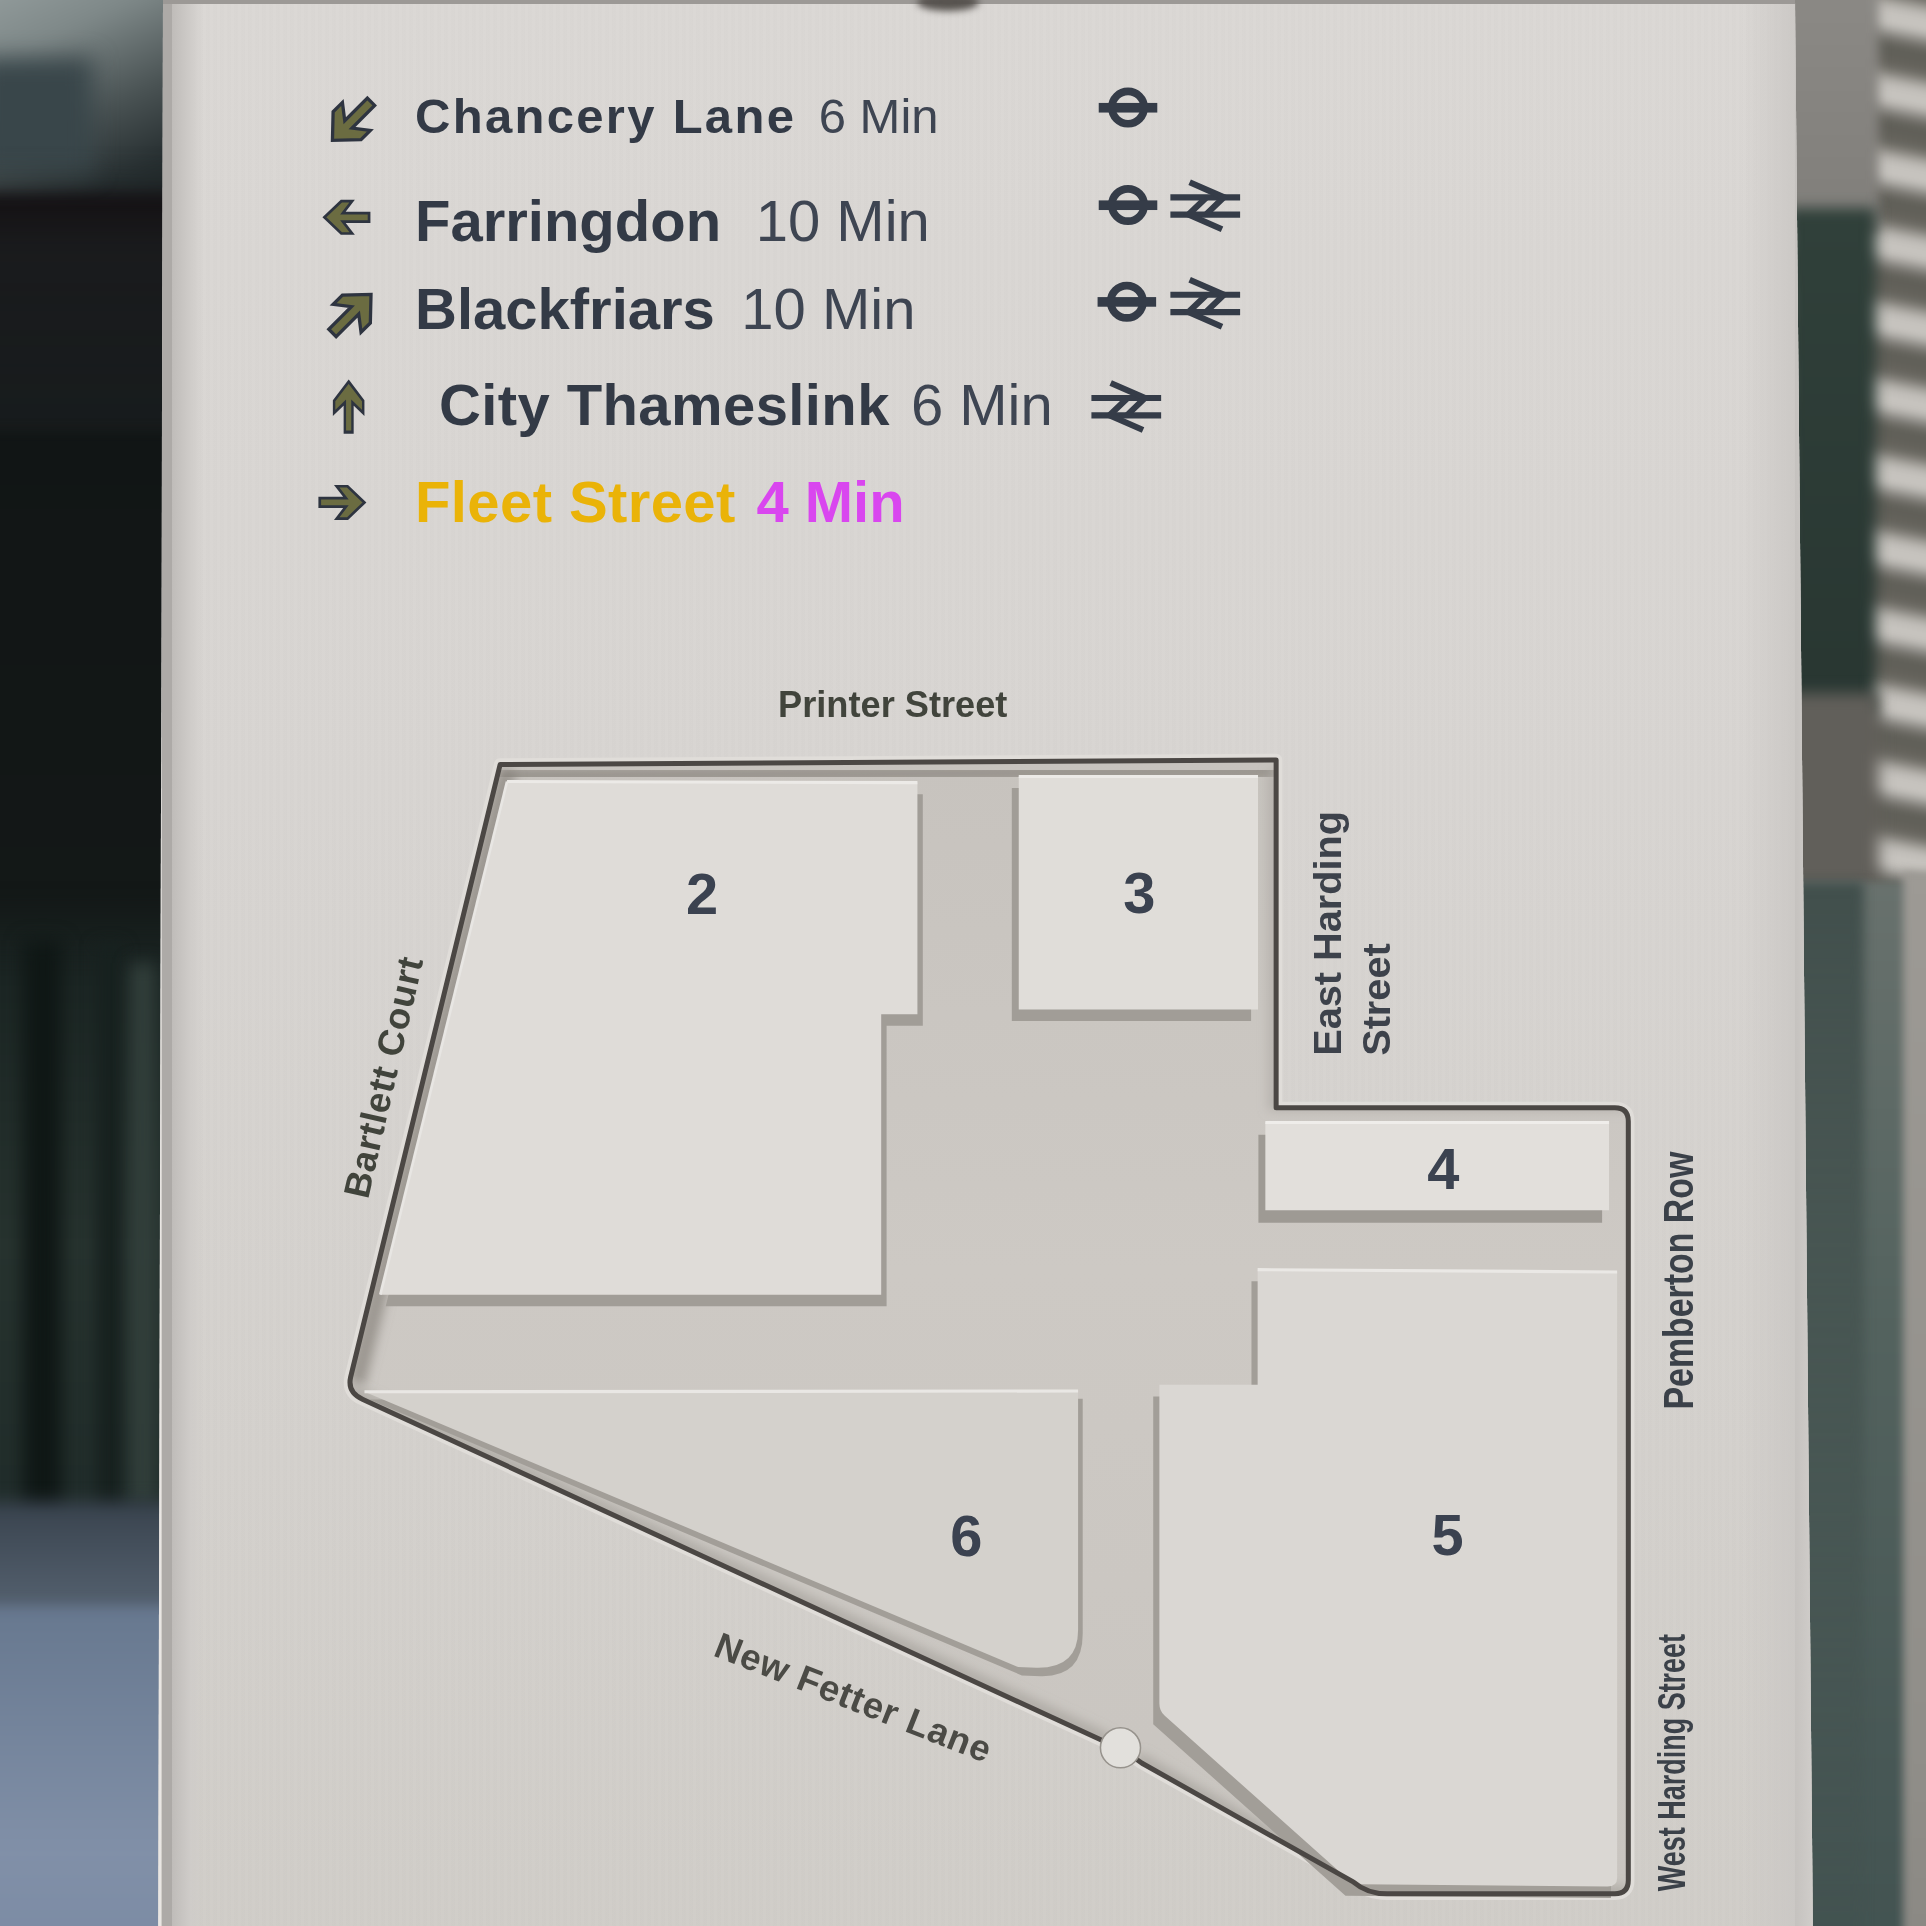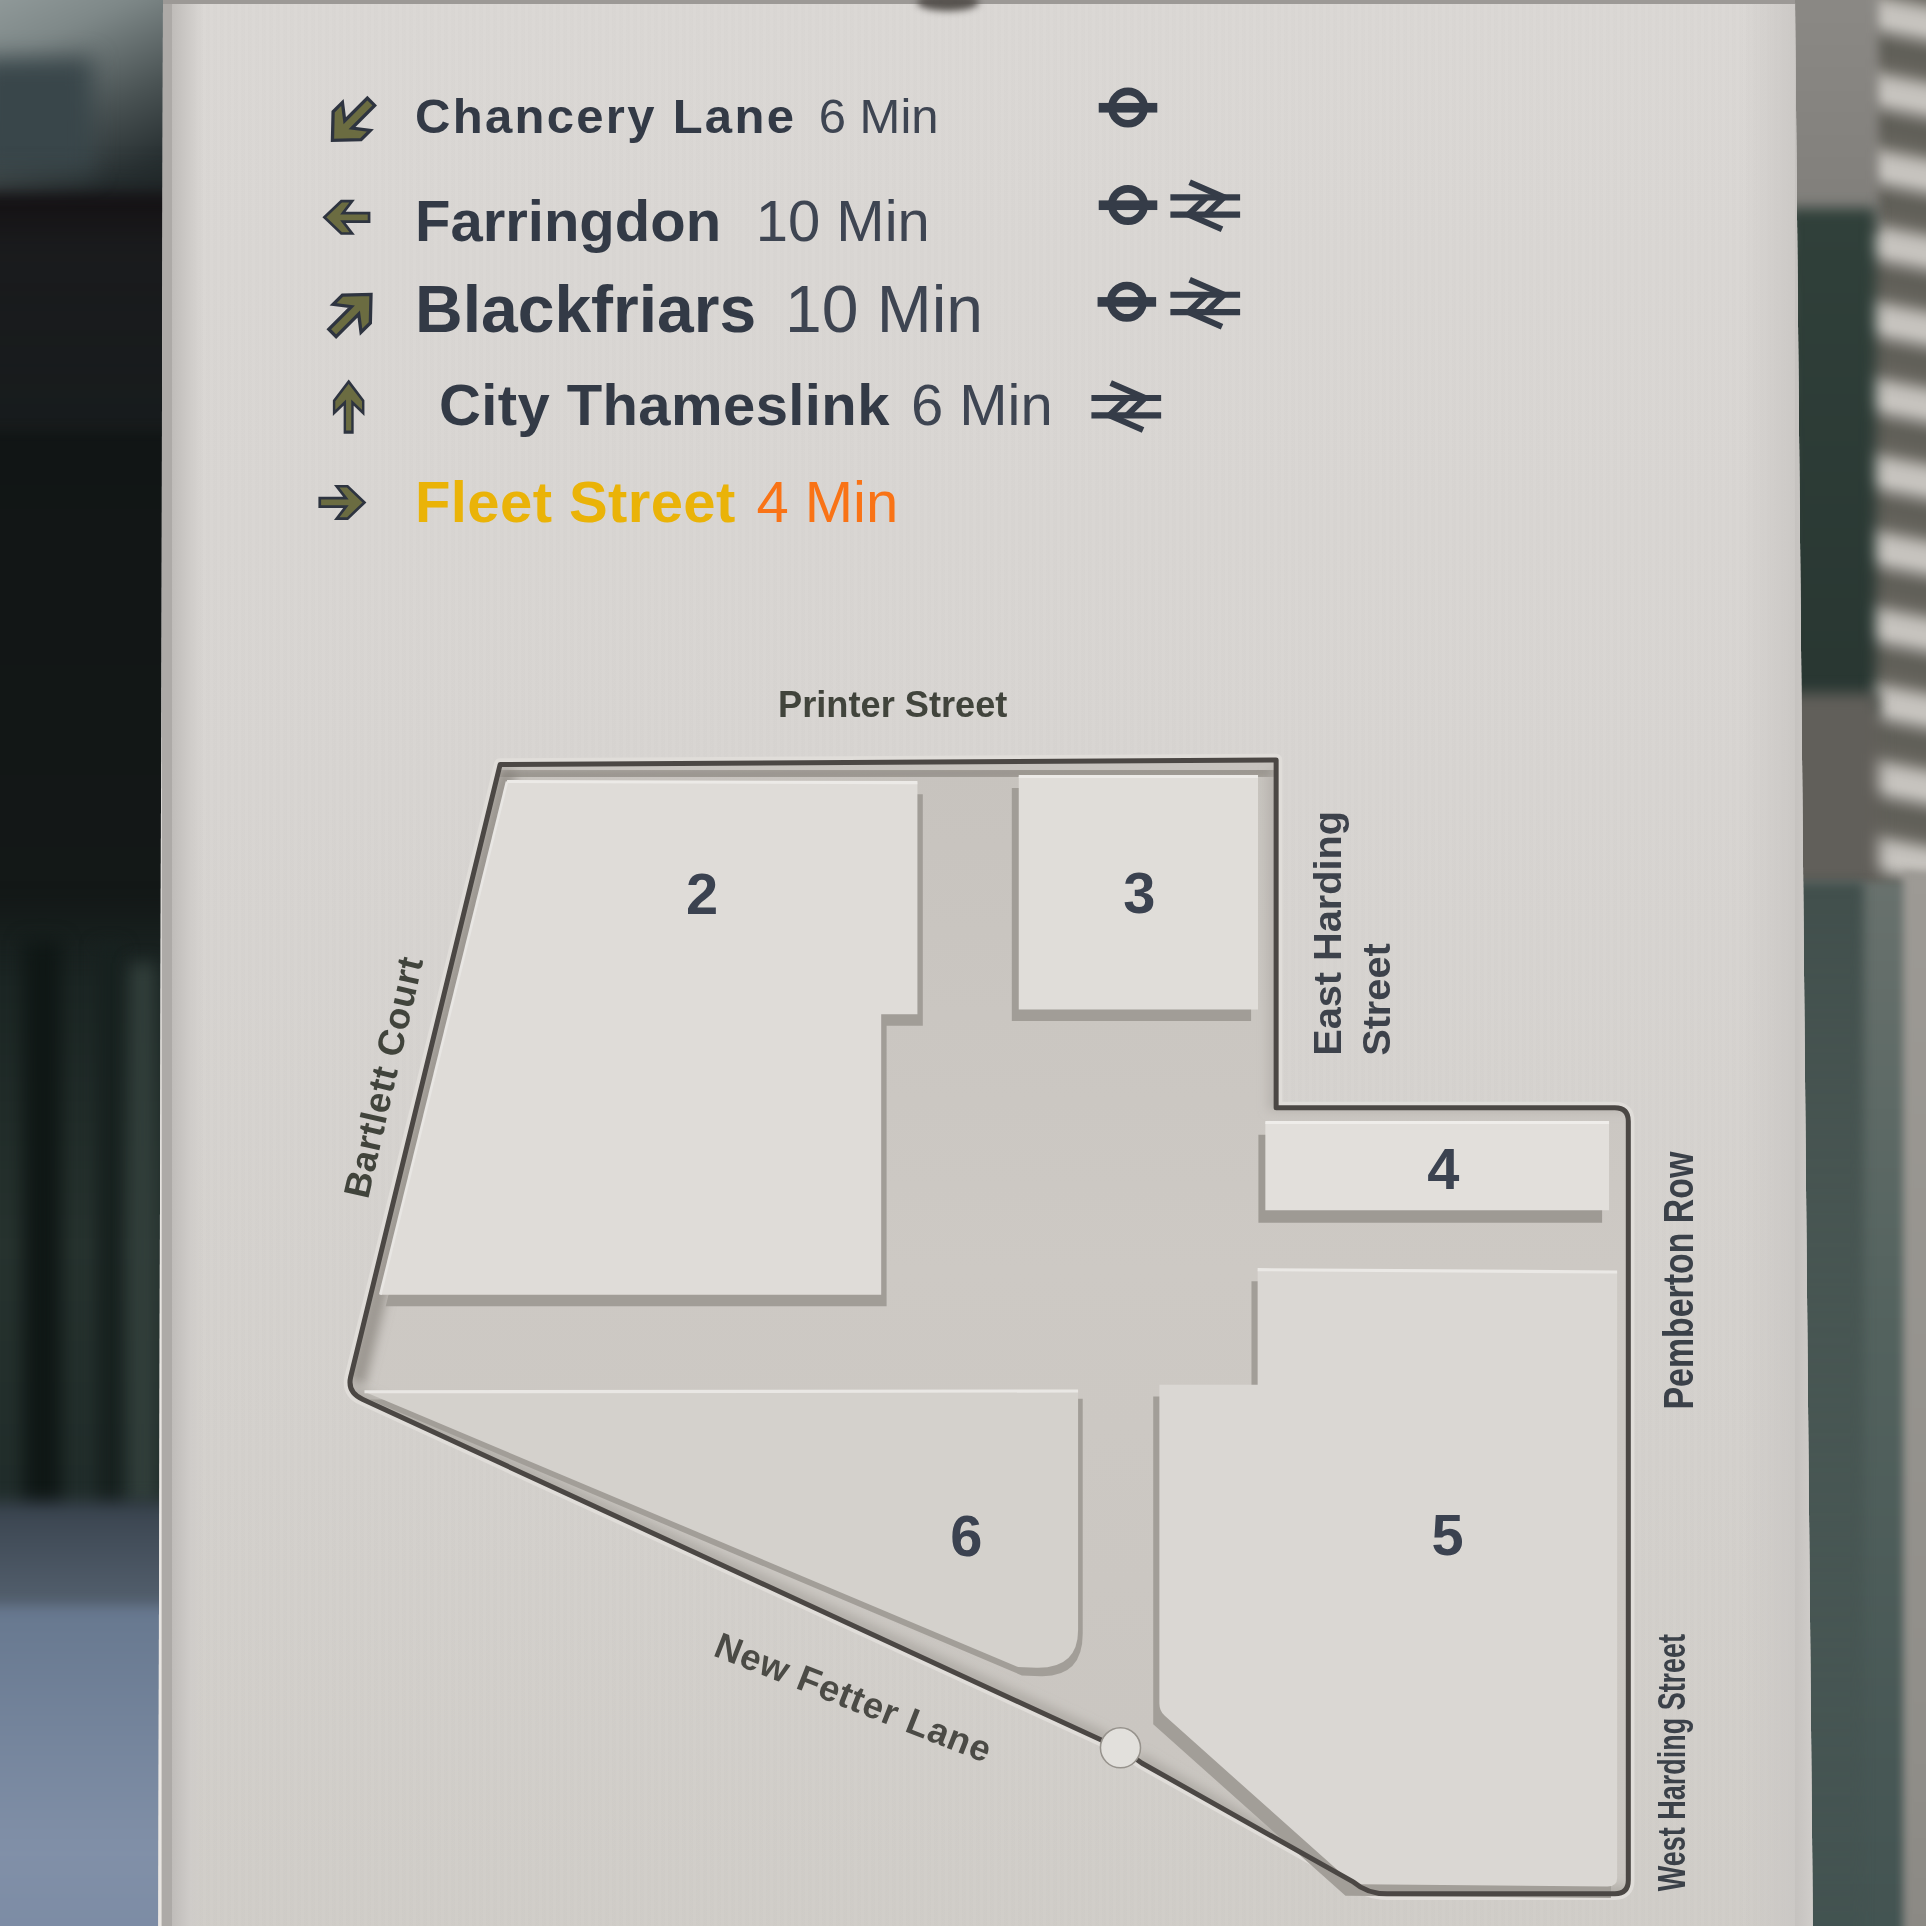--- a/index.html
+++ b/index.html
@@ -110,25 +110,25 @@
 
   <use href="#rail" transform="translate(3038,720)"></use>
 
   <use href="#rail" transform="translate(2833,988)"></use>
 </svg>
 
 <div class="abs" style="left:415px;top:87px;font-size:49px;line-height:58px;white-space:nowrap;"><span id="t1a" style="font-weight:700;color:#333a46;letter-spacing:2.3px;">Chancery Lane</span><span id="t1b" style="font-weight:400;color:#3e4552;letter-spacing:0;padding-left:8.9px;"> 6 Min</span></div>
 
 <div class="abs" style="left:415px;top:192px;font-size:58px;line-height:58px;white-space:nowrap;"><span id="t2a" style="font-weight:700;color:#333a46;">Farringdon</span><span id="t2b" style="font-weight:400;color:#3e4552;letter-spacing:0;padding-left:18.5px;"> 10 Min</span></div>
 
-<div class="abs" style="left:415px;top:280px;font-size:66px;line-height:58px;white-space:nowrap;"><span id="t3a" style="font-weight:700;color:#333a46;">Blackfriars</span><span id="t3b" style="font-weight:400;color:#3e4552;letter-spacing:0;padding-left:10.4px;"> 10 Min</span></div>
+<div class="abs" style="left:415px;top:280px;font-size:58px;line-height:58px;white-space:nowrap;"><span id="t3a" style="font-weight:700;color:#333a46;">Blackfriars</span><span id="t3b" style="font-weight:400;color:#3e4552;letter-spacing:0;padding-left:10.4px;"> 10 Min</span></div>
 
 <div class="abs" style="left:415px;top:376px;font-size:58px;line-height:58px;white-space:nowrap;"><span id="t4a" style="font-weight:700;color:#333a46;letter-spacing:0.4px;margin-left:24px;">City Thameslink</span><span id="t4b" style="font-weight:400;color:#3e4552;letter-spacing:0;padding-left:5px;"> 6 Min</span></div>
 
-<div class="abs" style="left:415px;top:473px;font-size:58px;line-height:58px;white-space:nowrap;"><span id="t5a" style="font-weight:700;color:#eab308;letter-spacing:0.4px;">Fleet Street</span><span id="t5b" style="font-weight:400;color:#f97316;letter-spacing:0;padding-left:4.6px;"> 4 Min</span></div>
+<div class="abs" style="left:415px;top:473px;font-size:58px;line-height:58px;white-space:nowrap;"><span id="t5a" style="font-weight:700;color:#eab308;letter-spacing:0.4px;">Fleet Street</span><span id="t5b" style="font-weight:700;color:#d946ef;letter-spacing:0;padding-left:4.6px;"> 4 Min</span></div>
 </div>
 
 <div id="mapwrap">
 <svg class="abs" style="left:262px;top:655px;" width="1495" height="1368" viewBox="680 1700 3880 3550" font-family="Liberation Sans, sans-serif">
   <defs>
     <filter id="b14" x="-20%" y="-20%" width="140%" height="140%">
           <feGaussianBlur stdDeviation="14"></feGaussianBlur>
         </filter>
     <filter id="b8" x="-20%" y="-20%" width="140%" height="140%">
           <feGaussianBlur stdDeviation="8"></feGaussianBlur>

